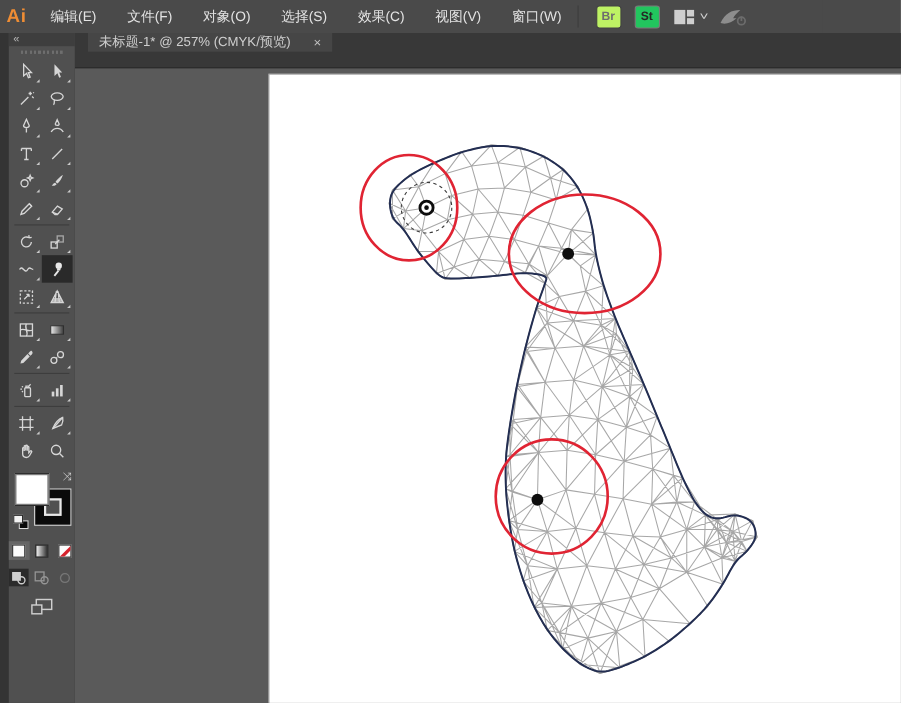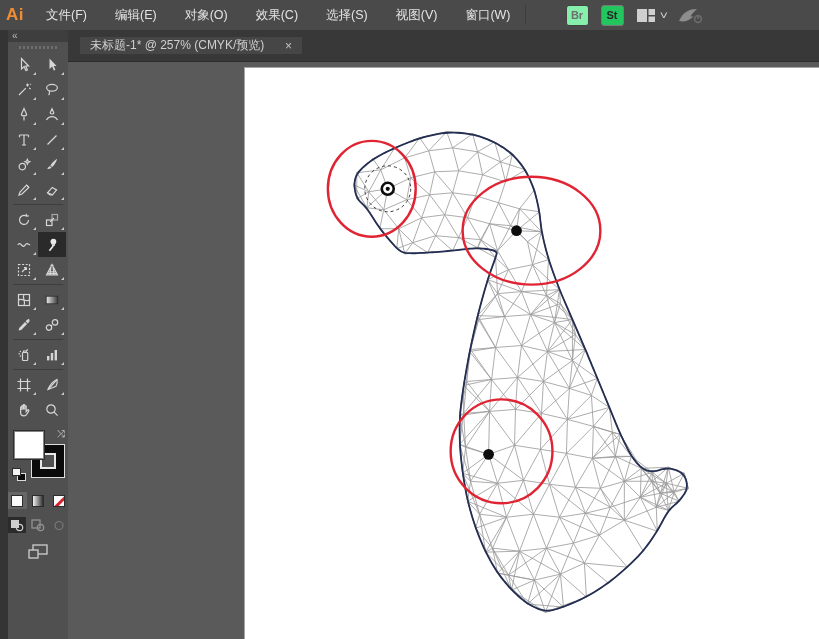--- a/index.html
+++ b/index.html
@@ -10,28 +10,28 @@
   .menubar { position:absolute; left:0; top:0; width:748px; height:30px;
              background:#4a4a4a; display:flex; align-items:center; z-index:5; }
   .logo { width:34px; height:26px; margin-left:6px; display:flex; align-items:center; justify-content:center;
           color:#ef8d34; font-weight:bold; font-size:17px; letter-spacing:.5px; }
   .menu { display:flex; align-items:center; margin-left:8px; }
   .menu-item { color:#e4e4e4; font-size:12.5px; padding:7px 14px; cursor:default; white-space:nowrap; }
   .mb-right { margin-left:auto; margin-right:78px; display:flex; align-items:center; gap:12px; }
   .mb-divider { width:1px; height:20px; background:#3c3c3c; margin-right:4px; }
   .chip { width:23px; height:21px; border-radius:3px; font-size:11px; font-weight:bold;
           display:flex; align-items:center; justify-content:center; border:1px solid #424242; }
-  .chip.br { background:#86efac; color:#6e6e6e;margin-left:24px; }
+  .chip.br { background:#bef264; color:#6e6e6e; }
   .chip.st { background:#22c55e; color:#262626; border-color:#7a7a7a; }
   .ws { display:flex; align-items:center; gap:5px; }
   .chev { color:#cfcfcf; font-size:10px; transform:scaleX(1.4); }
 
   
   .tabbar { position:absolute; left:68px; top:30px; right:0; height:32px;
-            background:#383838; border-bottom:1px solid #2c2c2c; display:flex; align-items:center; z-index:4; }
+            background:#383838; border-bottom:1px solid #2c2c2c; display:flex; align-items:flex-start; z-index:4; }
   .tab { margin-left:12px; width:222px; background:#464646; color:#cfcfcf; font-size:12px;
          display:flex; align-items:center; padding:0 10px; gap:10px; }
   .tab-title { flex:1; white-space:nowrap; overflow:hidden; }
   .tab-close { color:#c3c3c3; font-size:12px; line-height:1; cursor:default; }
 
   
   .toolbar { position:absolute; left:0; top:30px; bottom:0; width:68px; background:#343434; z-index:4; }
   .tb-panel { position:absolute; left:8px; top:0; right:0; bottom:0; background:#505050; }
   .tb-head { height:12px; background:#3e3e3e; color:#b9b9b9; font-size:10px; line-height:11px; padding-left:4px; }
   .grip { width:38px; height:3px; margin:4px auto 3px;
@@ -79,25 +79,25 @@
   .artboard { position:absolute; left:176px; top:5px; right:0; bottom:0; background:#fff;
               border-left:1px solid rgba(0,0,0,.35); border-top:1px solid rgba(0,0,0,.35); }
   .artboard svg { display:block; width:100%; height:100%; }
 </style>
 </head>
 <body>
 
 <header class="menubar">
   <div class="logo">Ai</div>
   <nav class="menu">
+    <span class="menu-item">编辑(E)</span>
     <span class="menu-item">文件(F)</span>
-    <span class="menu-item">编辑(E)</span>
     <span class="menu-item">对象(O)</span>
+    <span class="menu-item">选择(S)</span>
     <span class="menu-item">效果(C)</span>
-    <span class="menu-item">选择(S)</span>
     <span class="menu-item">视图(V)</span>
     <span class="menu-item">窗口(W)</span>
   </nav>
   <div class="mb-right">
     <div class="mb-divider"></div>
     <span class="chip br">Br</span>
     <span class="chip st">St</span>
     <span class="ws">
       <svg width="20" height="15" viewBox="0 0 20 15">
         <rect x="1" y="1" width="10" height="13" fill="#cfcfcf"></rect>

